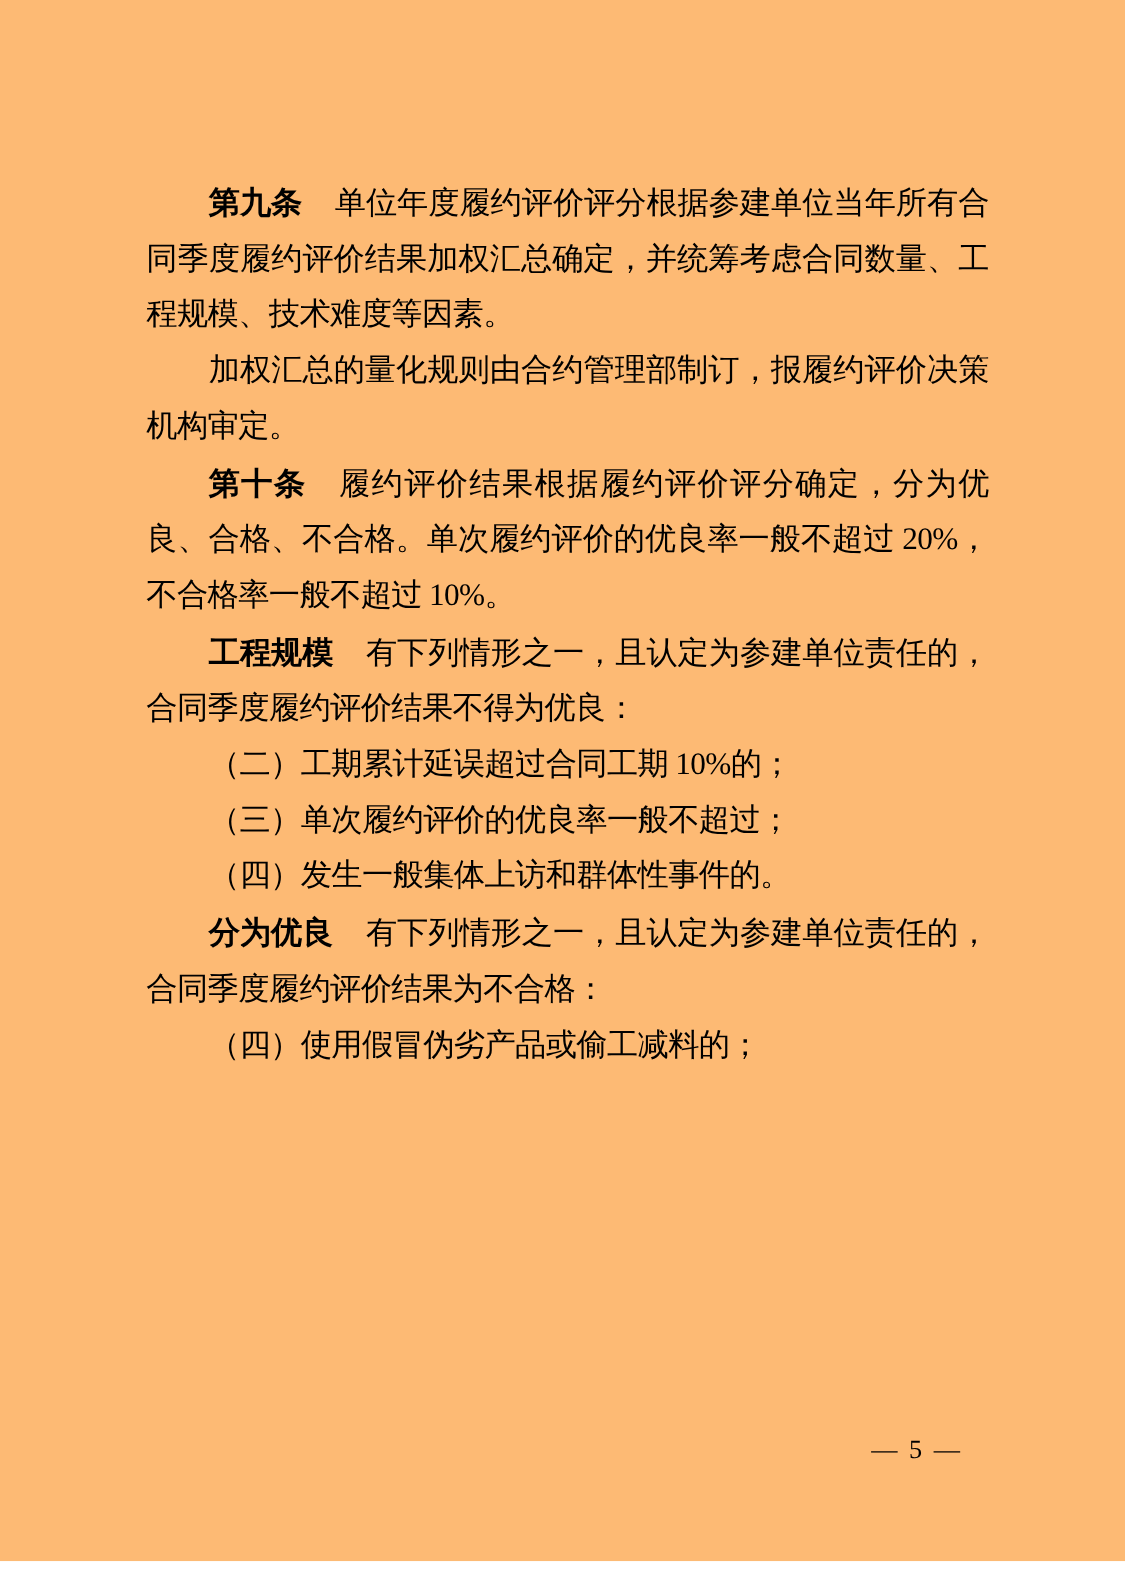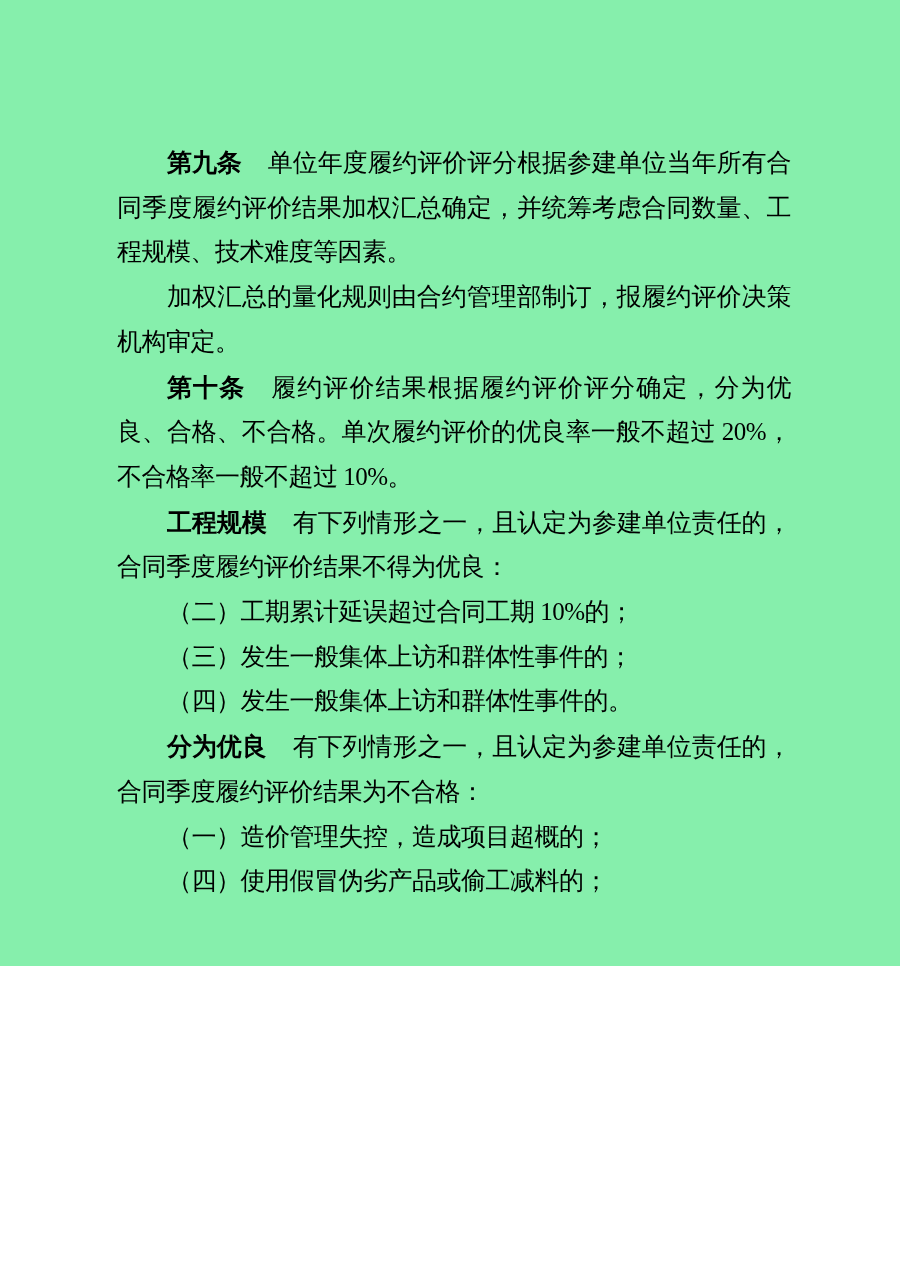--- a/index.html
+++ b/index.html
@@ -1,23 +1,23 @@
 <!DOCTYPE html>
 <html><head>
 <meta charset="utf-8">
 <style>
   * { margin: 0; padding: 0; box-sizing: border-box; }
   html, body { background: #ffffff; }
 
   .page {
     position: relative;
     width: 900px;
-    height: 966px;
+    height: 1249px;
     margin: 0 auto;
-    background: #86efac;
+    background: #fdba74;
     color: #000000;
     font-family: "Liberation Serif", "DejaVu Serif", serif;
     font-size: 25px;
     line-height: 44.7px;
     letter-spacing: -0.5px;
     overflow: hidden;
     padding: 140px 109px 18px 117px;
   }
 
   .para {
@@ -61,28 +61,27 @@
 
   <p class="para"><span>加权汇总的量化规则由合约管理部制订，报履约评价决策机构审定。</span></p>
 
   <p class="para"><span class="term">第十条</span><span>履约评价结果根据履约评价评分确定，分为优良、合格、不合格。单次履约评价的优良率一般不超过 20%，不合格率一般不超过 10%。</span></p>
 
   <p class="para"><span class="term">工程规模</span><span>有下列情形之一，且认定为参建单位责任的，合同季度履约评价结果不得为优良：</span></p>
 
 
   <p class="para item"><span>（二）工期累计延误超过合同工期 10%的；</span></p>
 
-  <p class="para item"><span>（三）发生一般集体上访和群体性事件的；</span></p>
+  <p class="para item"><span>（三）单次履约评价的优良率一般不超过；</span></p>
 
   <p class="para item"><span>（四）发生一般集体上访和群体性事件的。</span></p>
 
 
   <p class="para"><span class="term">分为优良</span><span>有下列情形之一，且认定为参建单位责任的，合同季度履约评价结果为不合格：</span></p>
 
-  <p class="para item"><span>（一）造价管理失控，造成项目超概的；</span></p>
 
 
 
   <p class="para item"><span>（四）使用假冒伪劣产品或偷工减料的；</span></p>
 
   <div class="page-number">— 5 —</div>
 
 </div>
 
 </body></html>

